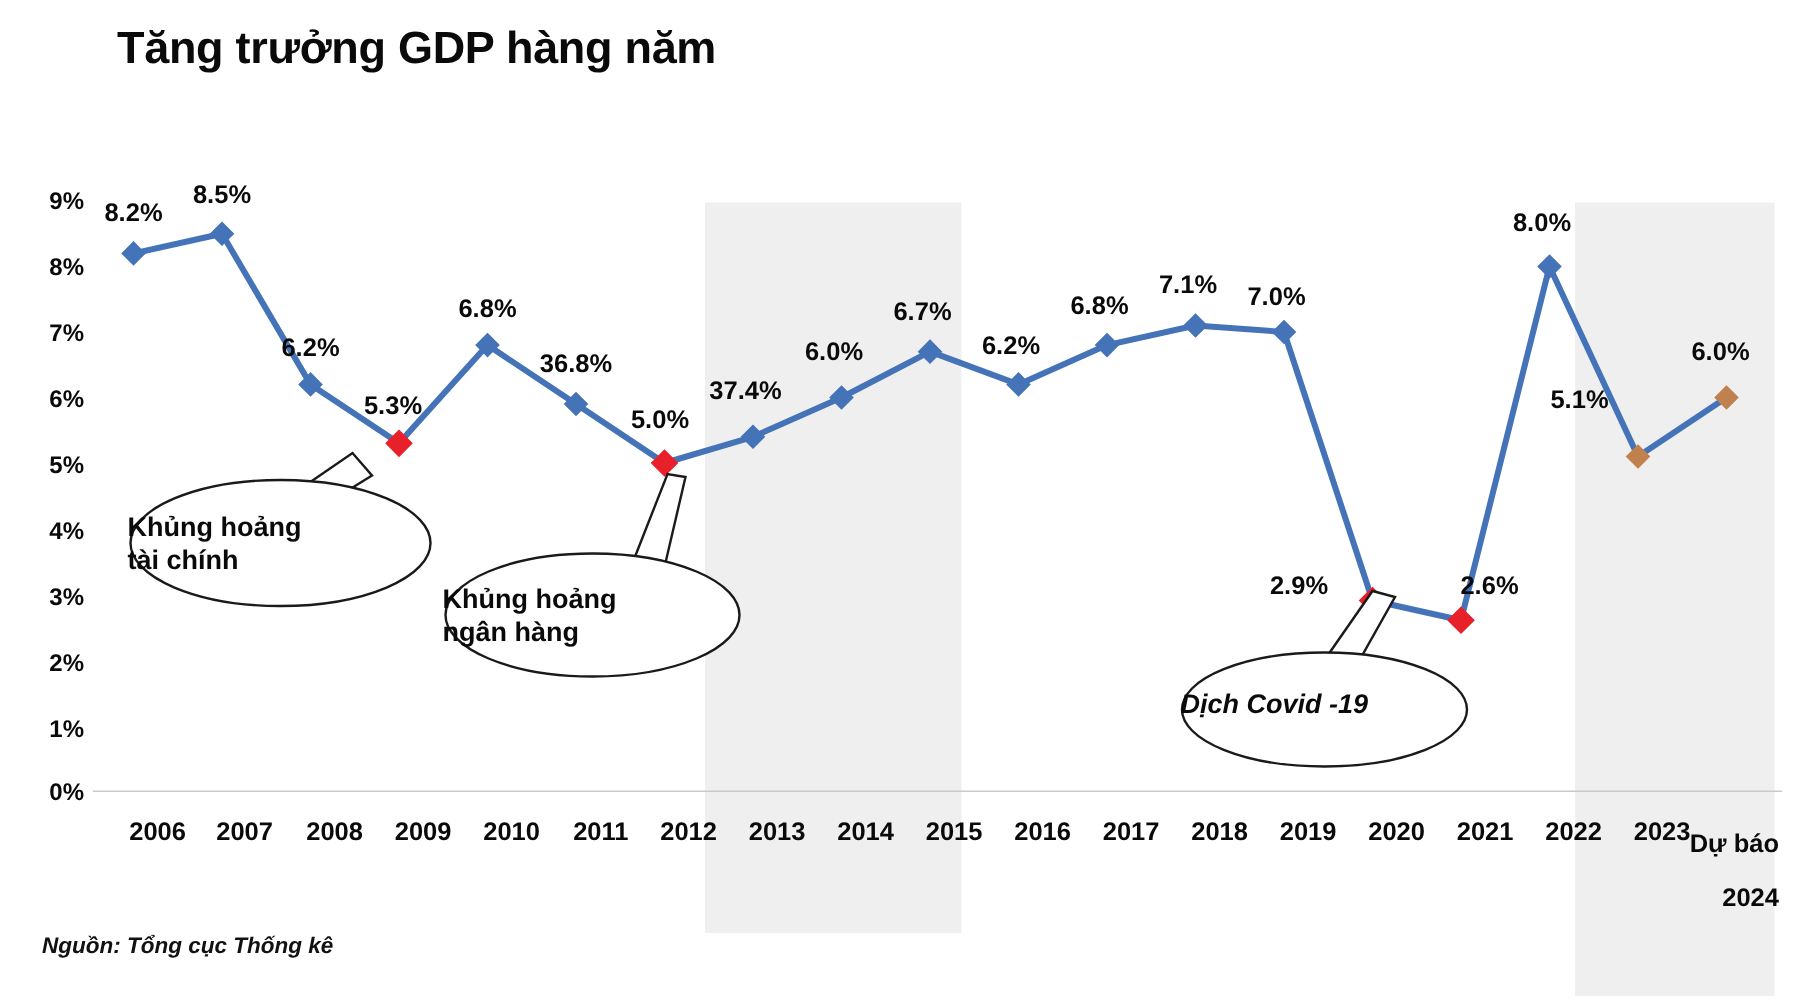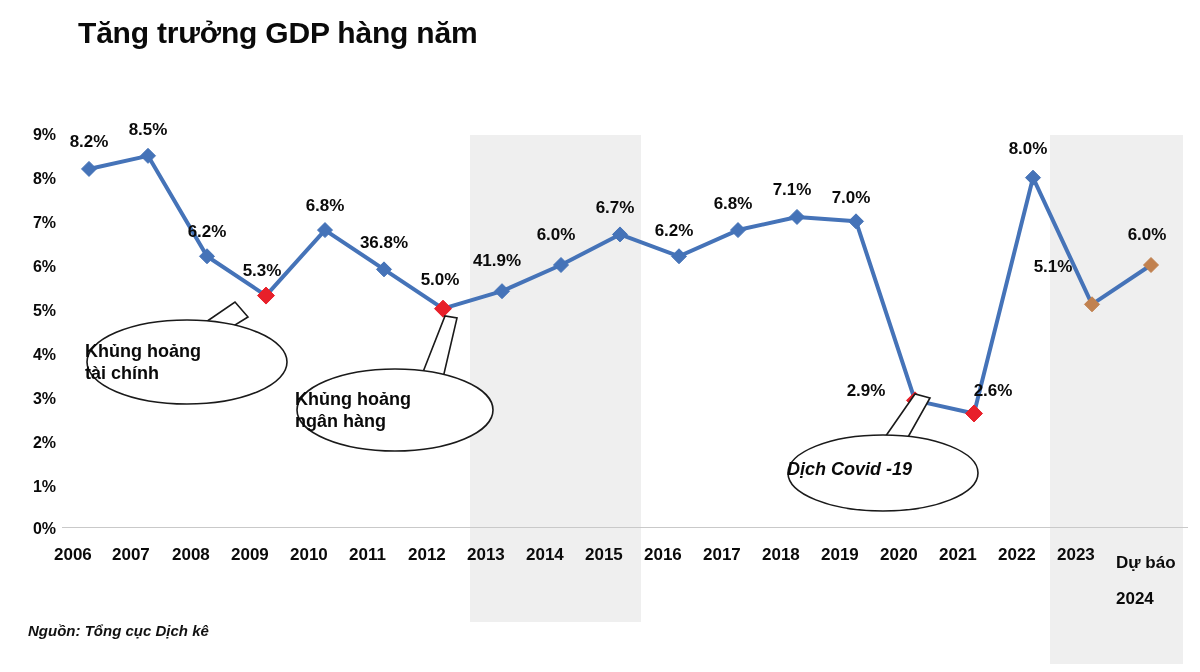--- a/index.html
+++ b/index.html
@@ -62,21 +62,21 @@
     text-align: right;
     font-size: 16px;
     font-weight: bold;
     color: #0a0a0a;
   }
 
   .x-tick-label {
     position: absolute;
     top: 545px;
     width: 70px;
-    text-align: left;
+    text-align: right;
     font-size: 17px;
     font-weight: bold;
     color: #0a0a0a;
   }
   .x-tick-label.multiline {
     line-height: 36px;
   }
 
   
   #series-svg {
@@ -201,21 +201,21 @@
 báo
 2024</div>
 
   <div class="value-label" style="left:49px;  top:132px">8.2%</div>
   <div class="value-label" style="left:108px; top:120px">8.5%</div>
   <div class="value-label" style="left:167px; top:222px">6.2%</div>
   <div class="value-label" style="left:222px; top:261px">5.3%</div>
   <div class="value-label" style="left:285px; top:196px">6.8%</div>
   <div class="value-label" style="left:344px; top:233px">36.8%</div>
   <div class="value-label" style="left:400px; top:270px">5.0%</div>
-  <div class="value-label" style="left:457px; top:251px">41.9%</div>
+  <div class="value-label" style="left:457px; top:251px">37.4%</div>
   <div class="value-label" style="left:516px; top:225px">6.0%</div>
   <div class="value-label" style="left:575px; top:198px">6.7%</div>
   <div class="value-label" style="left:634px; top:221px">6.2%</div>
   <div class="value-label" style="left:693px; top:194px">6.8%</div>
   <div class="value-label" style="left:752px; top:180px">7.1%</div>
   <div class="value-label" style="left:811px; top:188px">7.0%</div>
   <div class="value-label" style="left:826px; top:381px">2.9%</div>
   <div class="value-label" style="left:953px; top:381px">2.6%</div>
   <div class="value-label" style="left:988px; top:139px">8.0%</div>
   <div class="value-label" style="left:1013px;top:257px">5.1%</div>
@@ -242,13 +242,13 @@
   <div class="callout" id="callout-covid">
     <svg width="196" height="120" viewBox="0 0 196 120" style="position:absolute;left:0;top:-16px;overflow:visible">
       <path d="M96,22 L128,-24 L143,-20 L116,28 Z" fill="#ffffff" stroke="#1a1a1a" stroke-width="1.6"></path>
       <ellipse cx="96" cy="55" rx="95" ry="38" fill="#ffffff" stroke="#1a1a1a" stroke-width="1.6"></ellipse>
     </svg>
     <div class="callout-text">Dịch Covid -19</div>
   </div>
 
 </div>
 
-<div id="source-note">Nguồn: Tổng cục Dịch kê</div>
+<div id="source-note">Nguồn: Tổng cục Thống kê</div>
 
 </body></html>

